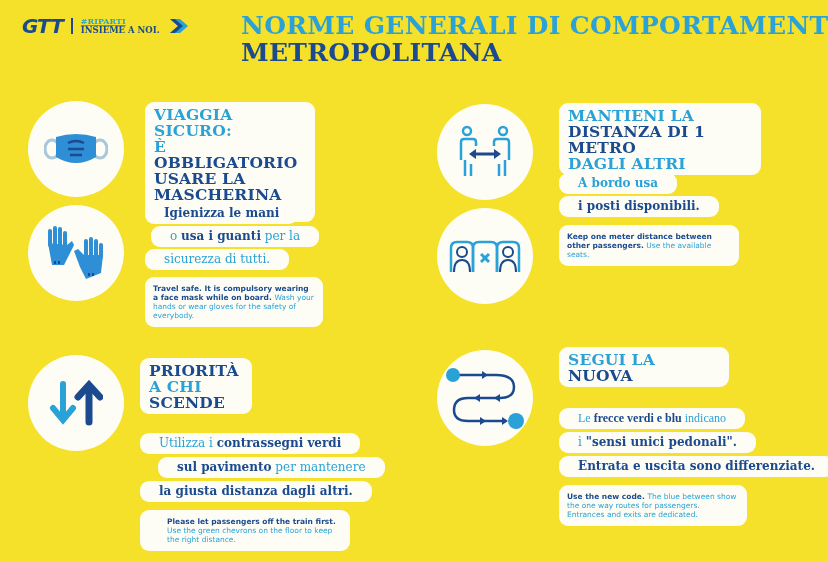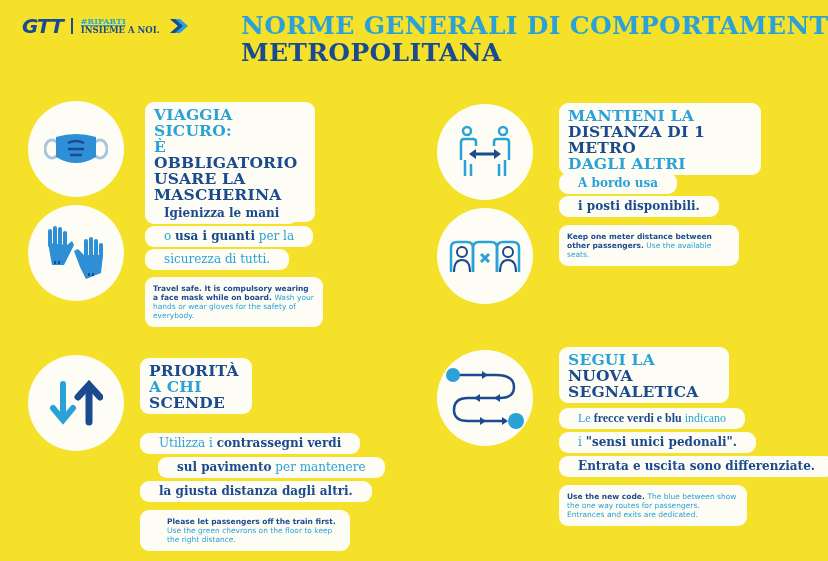--- a/index.html
+++ b/index.html
@@ -90,21 +90,21 @@
 
 <div class="abs box headbox" style="left:145px;top:102px;width:170px;">
   <div class="light">VIAGGIA SICURO:</div>
   <div><span class="light">È</span> <span class="dark">OBBLIGATORIO</span></div>
   <div class="dark">USARE LA</div>
   <div class="dark">MASCHERINA</div>
   <div class="light">A BORDO</div>
 </div>
 
 <div class="abs pill dark" style="left:145px;top:203px;">Igienizza le mani</div>
-<div class="abs pill" style="left:145px;top:226px;">
+<div class="abs pill" style="left:151px;top:226px;">
   <span class="n light">o </span><span class="dark">usa i guanti</span><span class="n light"> per la</span>
 </div>
 <div class="abs pill light n" style="left:145px;top:249px;font-weight:normal;">sicurezza di tutti.</div>
 
 <div class="abs box small" style="left:145px;top:277px;width:178px;">
   <span class="dark">Travel safe. It is compulsory wearing a face mask while on board.</span>
   <span class="light n">Wash your hands or wear gloves for the safety of everybody.</span>
 </div>
 
 <div class="abs circle" style="left:437px;top:104px;width:96px;height:96px;">
@@ -204,21 +204,20 @@
       <polygon points="36,52 42,56 36,60"></polygon>
       <polygon points="58,52 64,56 58,60"></polygon>
     </g>
     <circle cx="9" cy="10" r="7" fill="#2aa2d8"></circle>
     <circle cx="72" cy="56" r="8" fill="#2aa2d8"></circle>
   </svg>
 </div>
 
 <div class="abs box headbox" style="left:559px;top:347px;width:170px;">
   <div><span class="light">SEGUI LA</span> <span class="dark">NUOVA</span></div>
-  <div class="dark">SEGNALETICA</div>
 </div>
 <div class="abs pill" style="left:559px;top:408px;font-family:Liberation Serif, serif;">
   <span class="light n">Le </span><span class="dark">frecce verdi e blu</span><span class="light n"> indicano</span>
 </div>
 <div class="abs pill" style="left:559px;top:432px;">
   <span class="light n">i </span><span class="dark">"sensi unici pedonali".</span>
 </div>
 <div class="abs pill dark" style="left:559px;top:456px;">Entrata e uscita sono differenziate.</div>
 <div class="abs box small" style="left:559px;top:485px;width:188px;">
   <span class="dark">Use the new code.</span>

